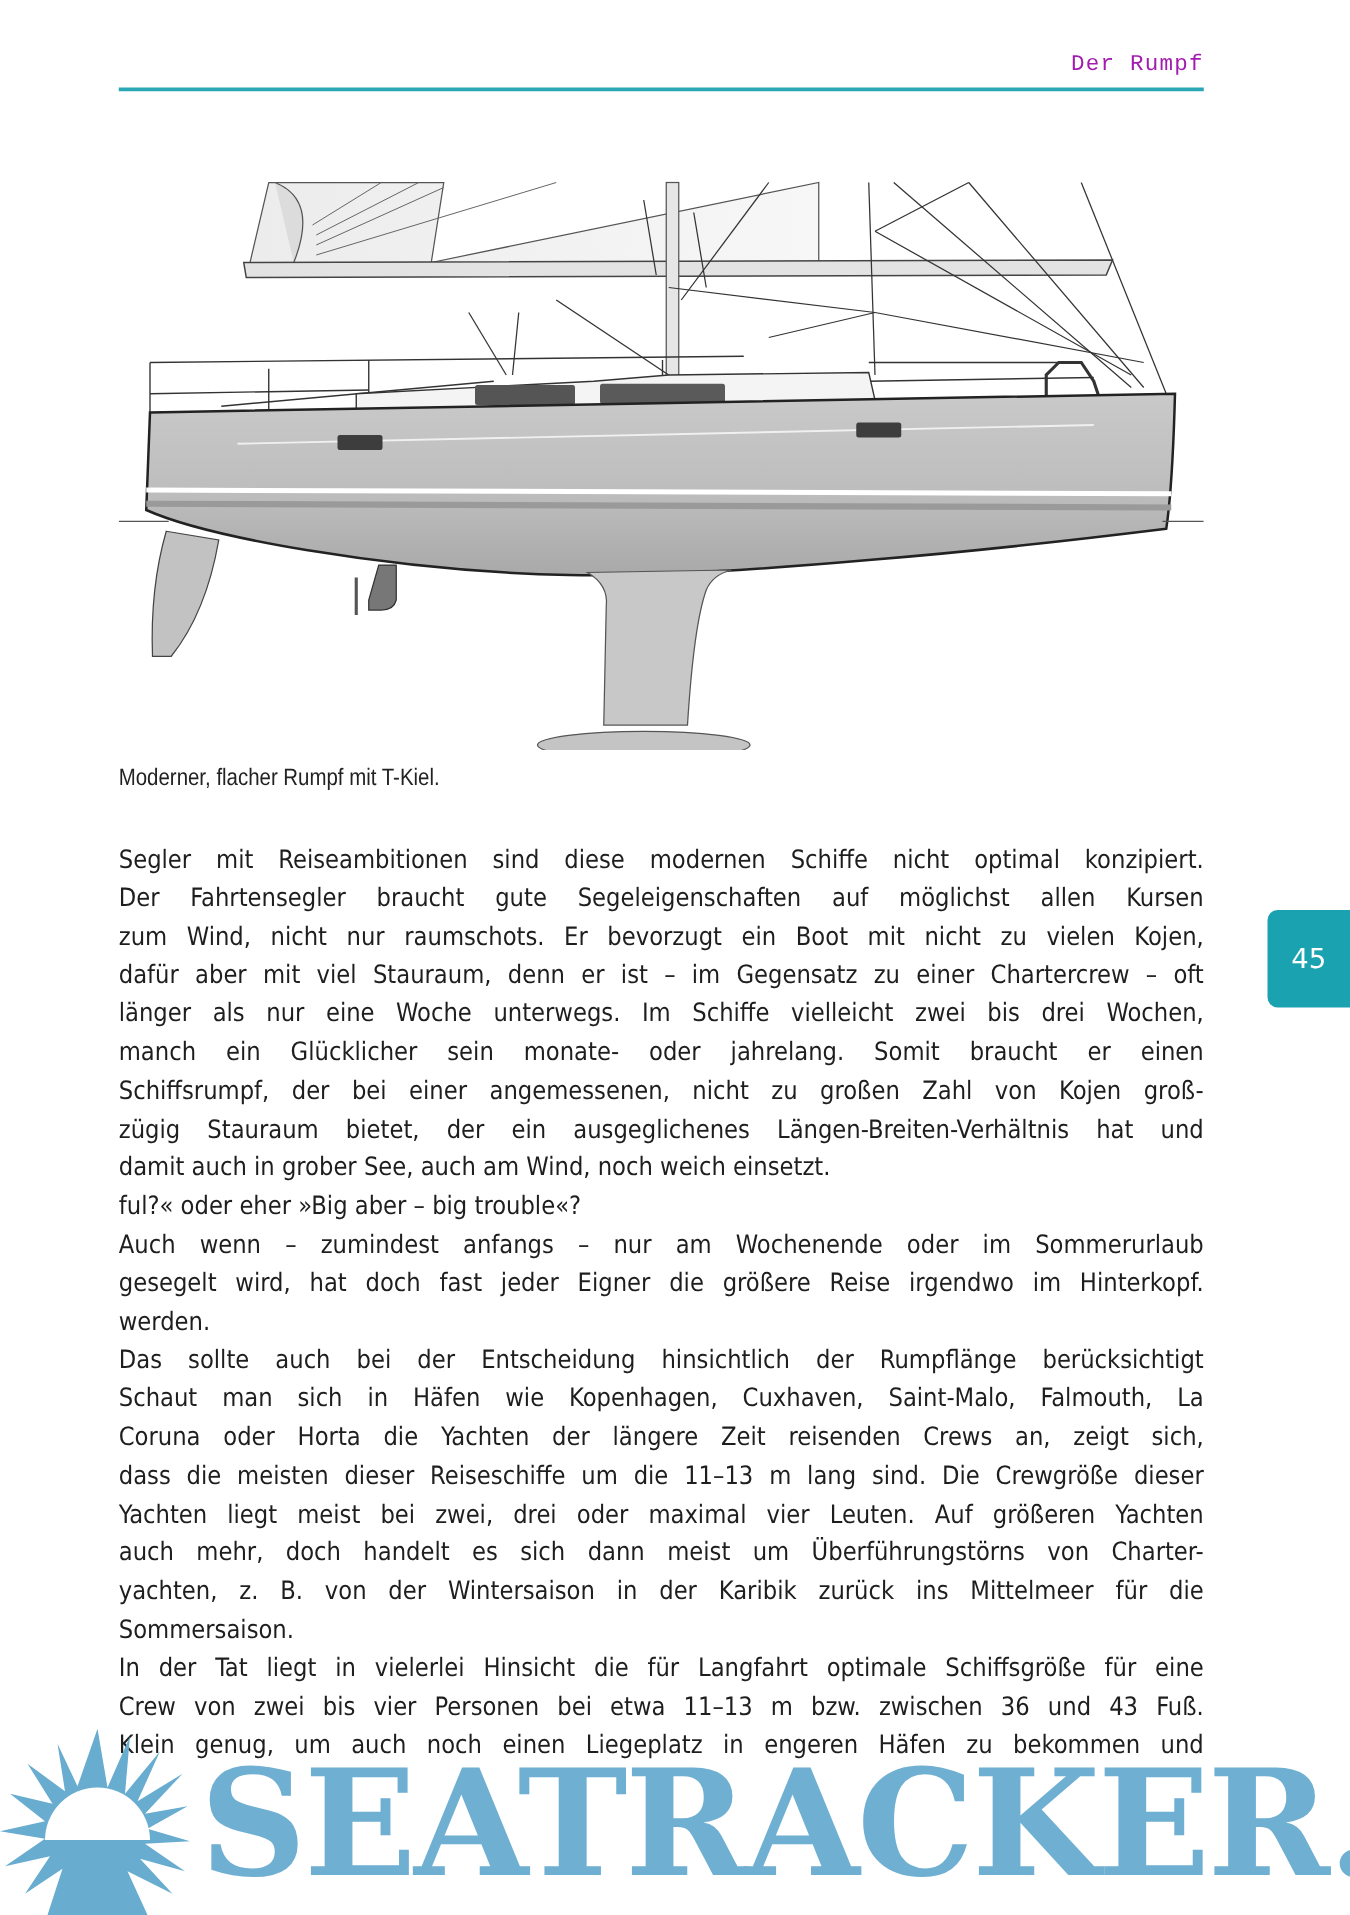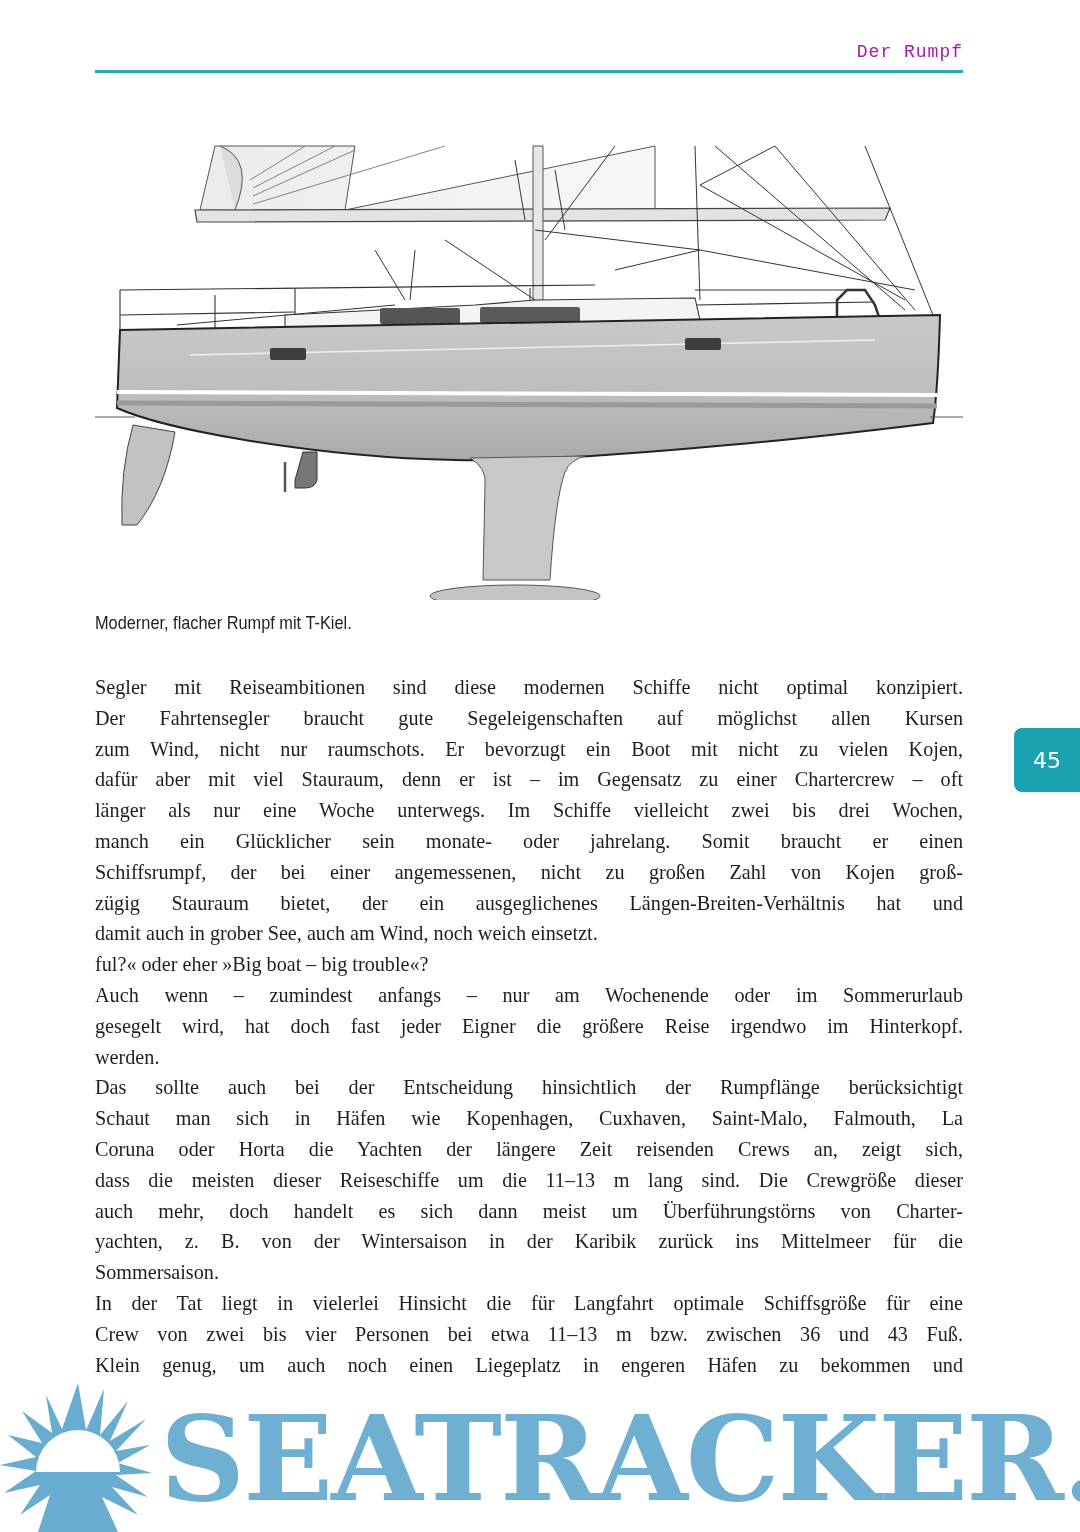--- a/index.html
+++ b/index.html
@@ -23,25 +23,25 @@
       position: absolute; left: 95px; top: 612px;
       font-family: "Liberation Sans Narrow", "Liberation Sans", sans-serif;
       font-size: 19px; color: #222; transform: scaleX(0.86); transform-origin: left;
     }
     .body-text {
       position: absolute; left: 95px; top: 672px; width: 868px;
       font-size: 20.2px; line-height: 30.8px; color: #1e1e1e;
       text-align: justify;
       font-family: "DejaVu Sans Condensed", "DejaVu Sans", sans-serif;
     }
-    .body-text p { margin: 0; font-family: Liberation Serif, serif; }
+    .body-text p { margin: 0; }
     .body-text .line { display: block; text-align: justify; text-align-last: justify; white-space: nowrap; }
     .body-text .line.last { text-align-last: left; }
     .page-tab {
-      position: absolute; left: 1014px; top: 728px; width: 66px; height: 64px;
+      position: absolute; left: 1014px; top: 728px; width: 66px; height: 78px;
       background: #1aa2b1; border-radius: 8px 0 0 8px;
       color: #ffffff; font-size: 22px;
       display: flex; align-items: center; justify-content: center;
       font-family: "DejaVu Sans", sans-serif;
     }
     .watermark {
       position: absolute; left: 0; top: 1375px; width: 1080px; height: 157px;
       pointer-events: none;
     }
     .wm-text {
@@ -149,32 +149,33 @@
     <span class="line">Der Fahrtensegler braucht gute Segeleigenschaften auf möglichst allen Kursen</span>
     <span class="line">zum Wind, nicht nur raumschots. Er bevorzugt ein Boot mit nicht zu vielen Kojen,</span>
     <span class="line">dafür aber mit viel Stauraum, denn er ist – im Gegensatz zu einer Chartercrew – oft</span>
     <span class="line">länger als nur eine Woche unterwegs. Im Schiffe vielleicht zwei bis drei Wochen,</span>
     <span class="line">manch ein Glücklicher sein monate- oder jahrelang. Somit braucht er einen</span>
     <span class="line">Schiffsrumpf, der bei einer angemessenen, nicht zu großen Zahl von Kojen groß-</span>
     <span class="line">zügig Stauraum bietet, der ein ausgeglichenes Längen-Breiten-Verhältnis hat und</span>
     <span class="line last">damit auch in grober See, auch am Wind, noch weich einsetzt.</span>
   </p>
   <p>
-    <span class="line last">ful?« oder eher »Big boat – big trouble«?</span>
+    <span class="line last">ful?« oder eher »Big aber – big trouble«?</span>
   </p>
   <p>
     <span class="line">Auch wenn – zumindest anfangs – nur am Wochenende oder im Sommerurlaub</span>
     <span class="line">gesegelt wird, hat doch fast jeder Eigner die größere Reise irgendwo im Hinterkopf.</span>
     <span class="line last">werden.</span>
     <span class="line">Das sollte auch bei der Entscheidung hinsichtlich der Rumpflänge berücksichtigt</span>
   </p>
   <p>
     <span class="line">Schaut man sich in Häfen wie Kopenhagen, Cuxhaven, Saint-Malo, Falmouth, La</span>
     <span class="line">Coruna oder Horta die Yachten der längere Zeit reisenden Crews an, zeigt sich,</span>
     <span class="line">dass die meisten dieser Reiseschiffe um die 11–13 m lang sind. Die Crewgröße dieser</span>
+    <span class="line">Yachten liegt meist bei zwei, drei oder maximal vier Leuten. Auf größeren Yachten</span>
     <span class="line">auch mehr, doch handelt es sich dann meist um Überführungstörns von Charter-</span>
     <span class="line">yachten, z. B. von der Wintersaison in der Karibik zurück ins Mittelmeer für die</span>
     <span class="line last">Sommersaison.</span>
   </p>
   <p>
     <span class="line">In der Tat liegt in vielerlei Hinsicht die für Langfahrt optimale Schiffsgröße für eine</span>
     <span class="line">Crew von zwei bis vier Personen bei etwa 11–13 m bzw. zwischen 36 und 43 Fuß.</span>
     <span class="line">Klein genug, um auch noch einen Liegeplatz in engeren Häfen zu bekommen und</span>
   </p>
 </div>

